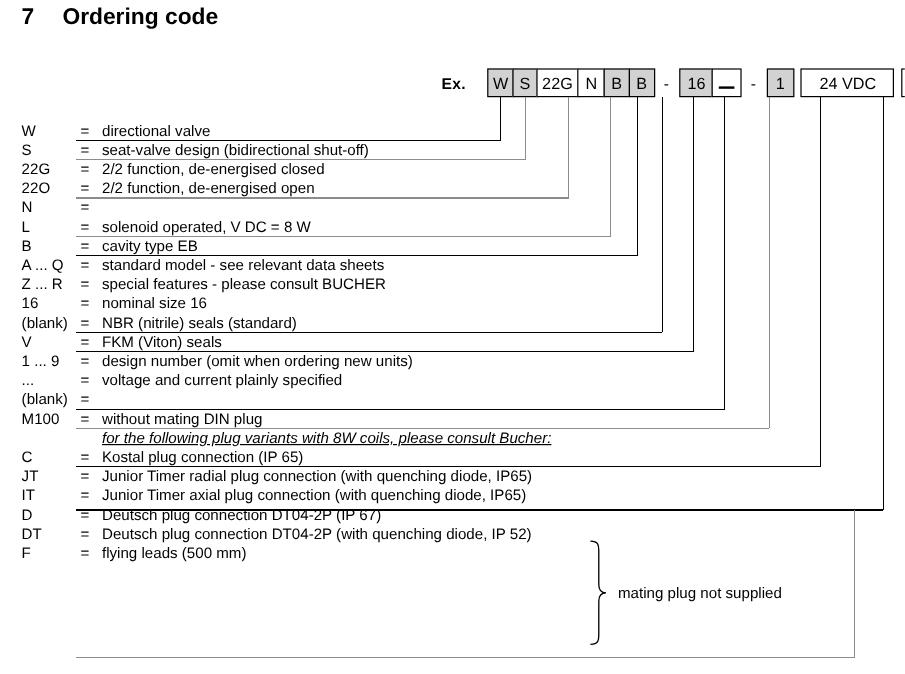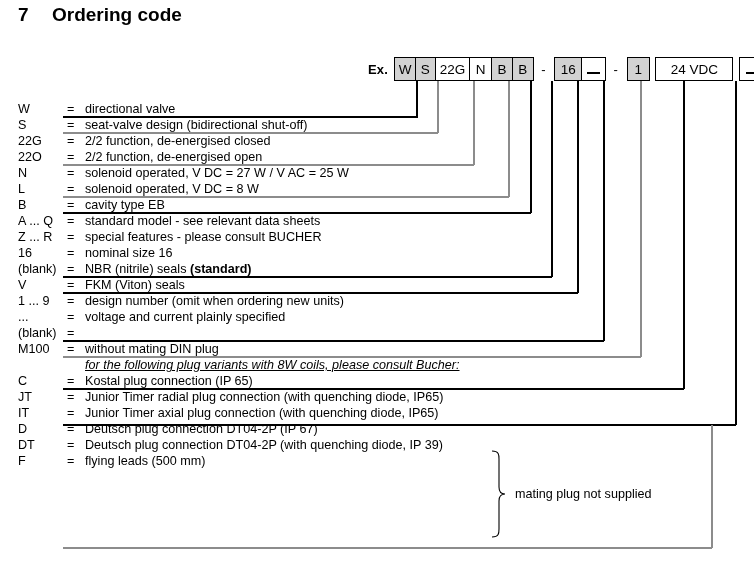--- a/index.html
+++ b/index.html
@@ -10,38 +10,38 @@
   }
   
   #heading{position:absolute;left:0;top:4px;width:400px;height:30px;}
   #heading .num{position:absolute;left:18px;top:0;font-size:19px;font-weight:bold;}
   #heading .txt{position:absolute;left:52px;top:0;font-size:19px;font-weight:bold;}
 
   
   #codestrip{position:absolute;left:368px;top:57px;height:24px;
              display:flex;align-items:stretch;}
   #codestrip .exlabel{font-size:13px;font-weight:bold;display:flex;
-             align-items:center;padding-right:6px;letter-spacing:.2px;}
+             align-items:center;padding-right:18px;letter-spacing:.2px;}
   .cbox{border:1.3px solid #000;display:flex;align-items:center;
         justify-content:center;font-size:13.5px;box-sizing:border-box;
         height:24px;margin-right:-1.3px;background:#fff;}
   .cbox.grey{background:#d2d2d2;}
   .cbox.sep{border:none;background:transparent;margin:0 3px;
         font-size:13px;width:10px;}
   .cbox.gap{border:none;background:transparent;width:7px;margin:0;}
   .cbox .und{display:block;width:13px;border-bottom:2px solid #000;
         position:relative;top:4px;}
 
   
   #rows{position:absolute;left:0;top:101px;width:754px;}
   .row{position:relative;height:16px;font-size:12.6px;line-height:16px;white-space:nowrap;}
   .row .code{position:absolute;left:18px;top:0;}
   .row .eq{position:absolute;left:67px;top:0;}
   .row .desc{position:absolute;left:85px;top:0;}
-  .row .desc b{font-weight:bold;}
+  .row .desc b{font-weight:normal;}
   .row .desc i{font-style:italic;text-decoration:underline;}
   .row.cont .desc{left:85px;}
 
   
   #lines{position:absolute;left:0;top:0;width:754px;height:562px;
          pointer-events:none;}
 </style>
 </head>
 <body>
 
@@ -91,21 +91,20 @@
       <span class="desc">2/2 function, de-energised closed</span>
     </div>
     <div class="row">
       <span class="code">22O</span>
       <span class="eq">=</span>
       <span class="desc">2/2 function, de-energised open</span>
     </div>
     <div class="row">
       <span class="code">N</span>
       <span class="eq">=</span>
-      <span class="desc">solenoid operated, V DC = 27  W  /  V AC = 25 W</span>
     </div>
     <div class="row">
       <span class="code">L</span>
       <span class="eq">=</span>
       <span class="desc">solenoid operated, V DC = 8  W</span>
     </div>
     <div class="row">
       <span class="code">B</span>
       <span class="eq">=</span>
       <span class="desc">cavity type EB</span>
@@ -175,21 +174,21 @@
       <span class="desc">Junior Timer axial plug connection (with quenching diode, IP65)</span>
     </div>
     <div class="row">
       <span class="code">D</span>
       <span class="eq">=</span>
       <span class="desc">Deutsch plug connection DT04-2P (IP 67)</span>
     </div>
     <div class="row">
       <span class="code">DT</span>
       <span class="eq">=</span>
-      <span class="desc">Deutsch plug connection DT04-2P (with quenching diode, IP 39)</span>
+      <span class="desc">Deutsch plug connection DT04-2P (with quenching diode, IP 52)</span>
     </div>
     <div class="row">
       <span class="code">F</span>
       <span class="eq">=</span>
       <span class="desc">flying leads (500 mm)</span>
     </div>
   </div>
 
 <svg id="lines" viewBox="0 0 754 562" width="754" height="562">
   <g fill="none" stroke-width="1.1" shape-rendering="crispEdges">

